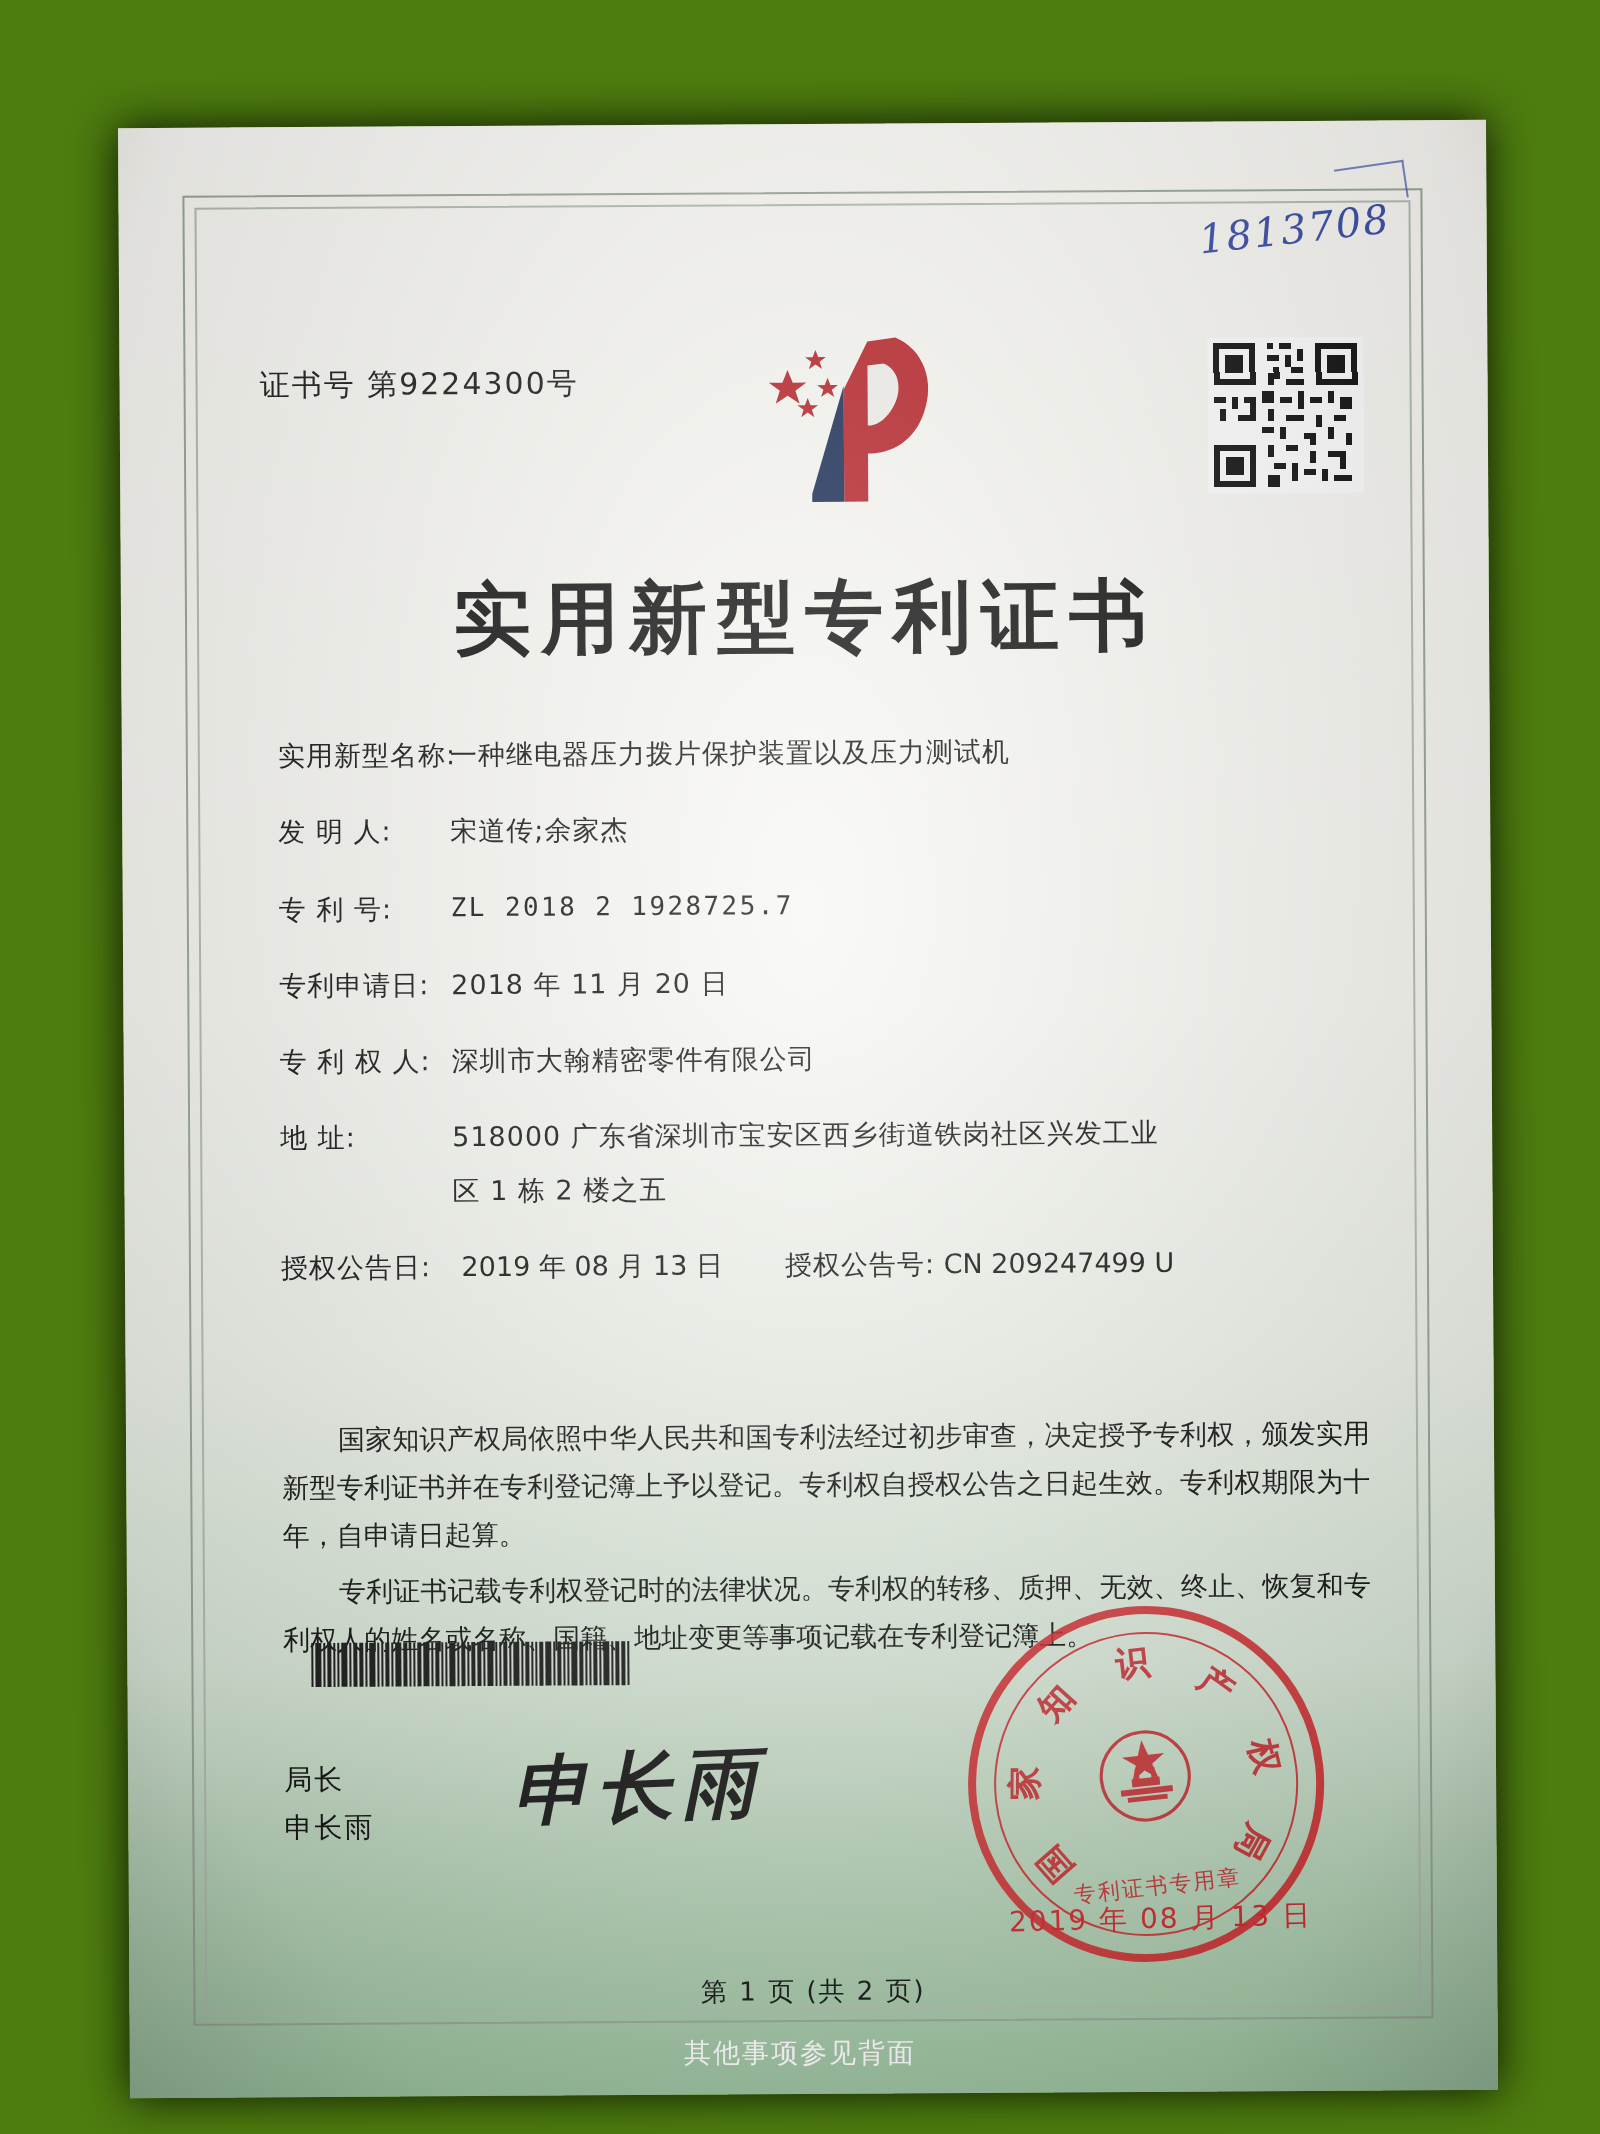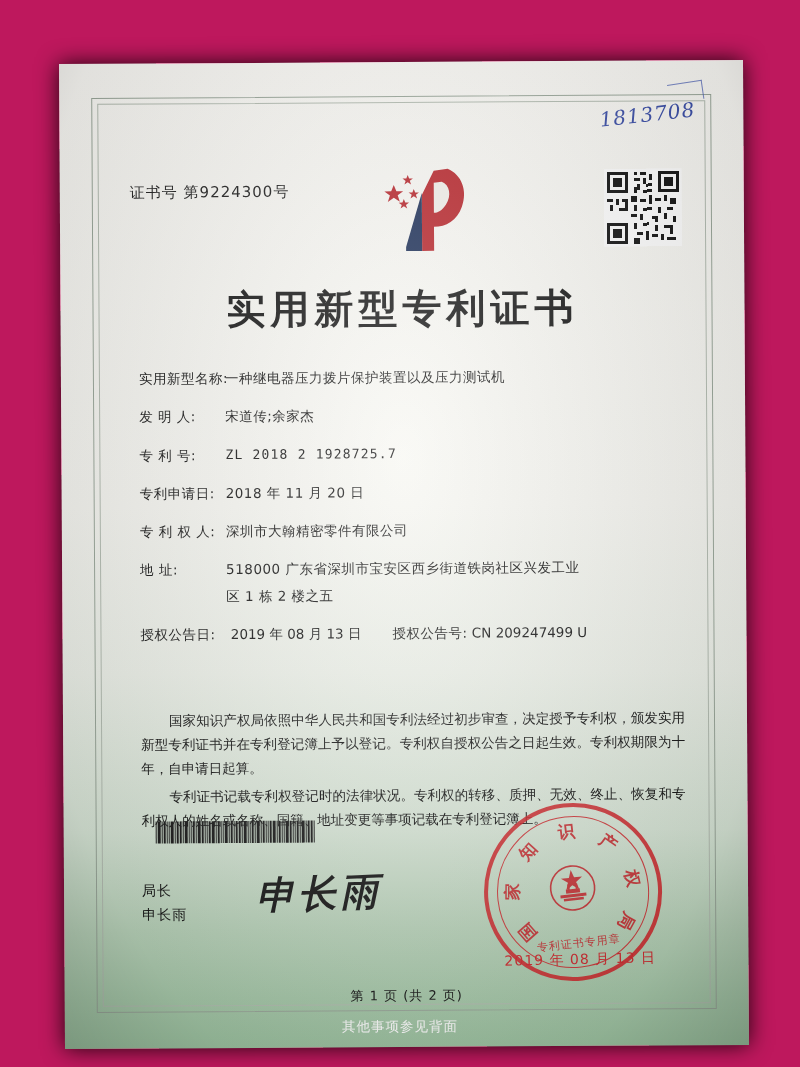--- a/index.html
+++ b/index.html
@@ -12,21 +12,21 @@
     height: 1067px;
     overflow: hidden;
     font-family: "DejaVu Sans", sans-serif;
   }
 
   
   .scene {
     position: relative;
     width: 800px;
     height: 1067px;
-    background: #be185d;
+    background: #4d7c0f;
   }
 
   .cert {
     position: absolute;
     left: 62px;
     top: 62px;
     width: 684px;
     height: 985px;
     background: linear-gradient(180deg,
         #fbfaf6 0%,

